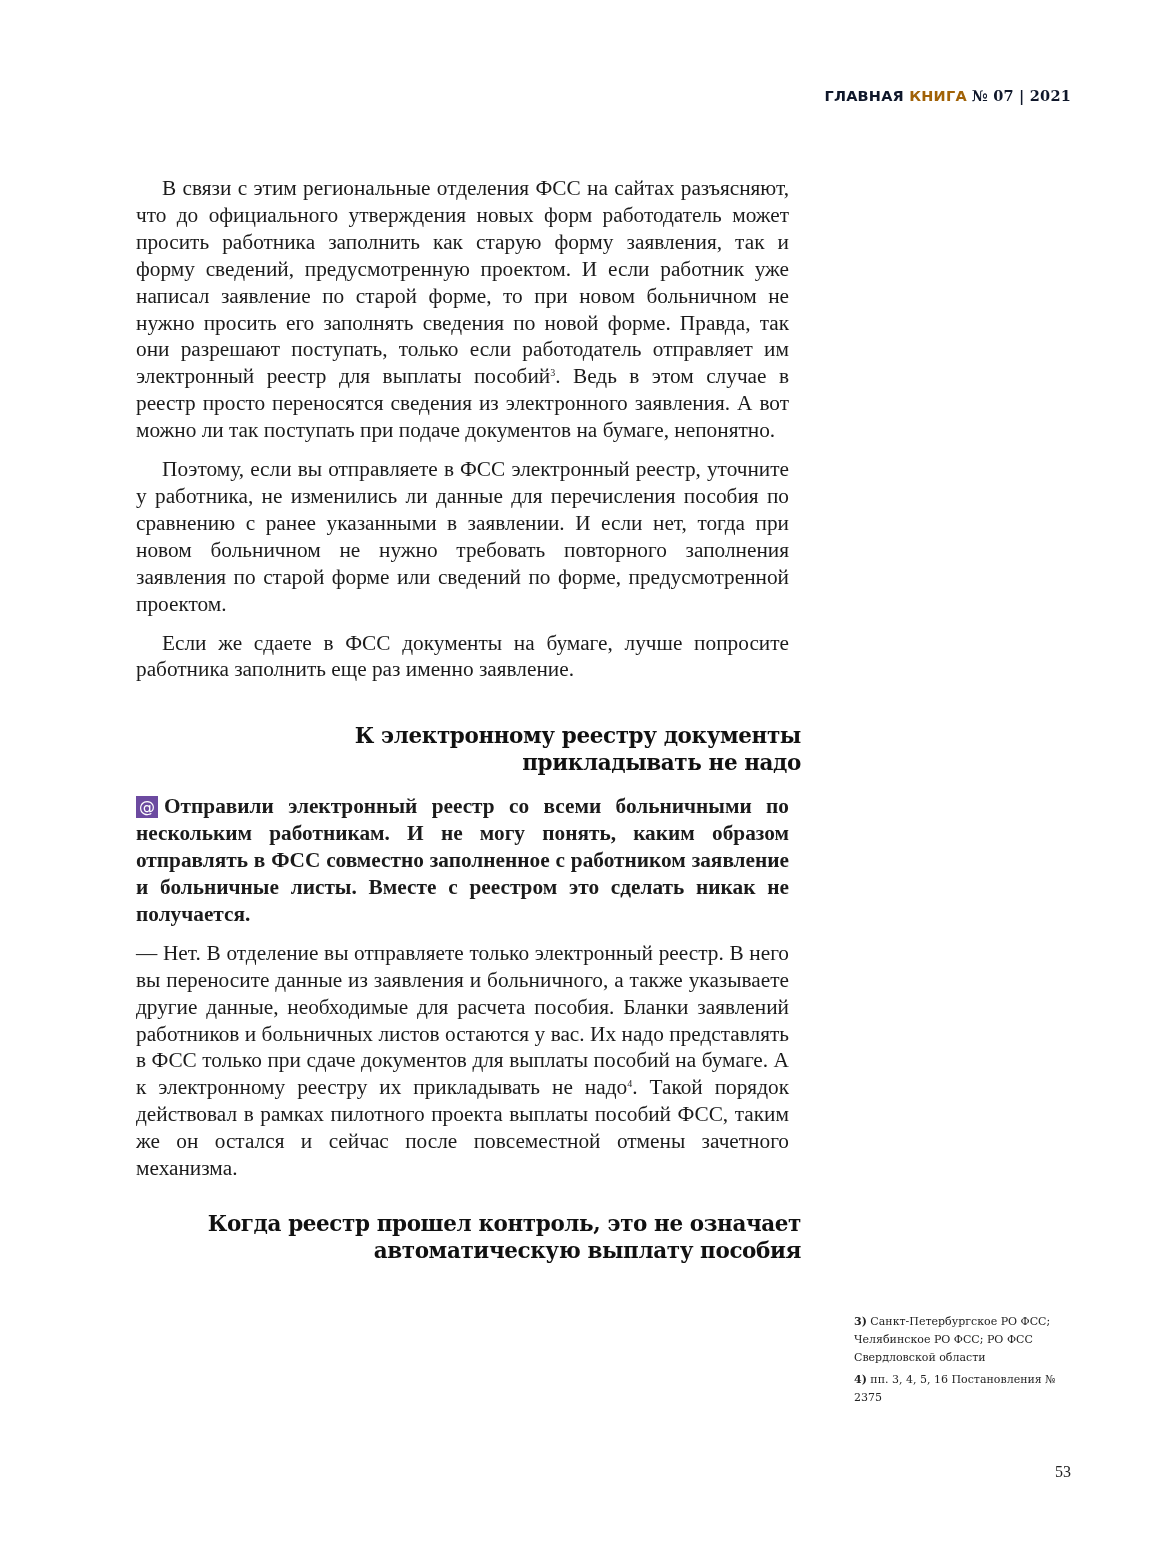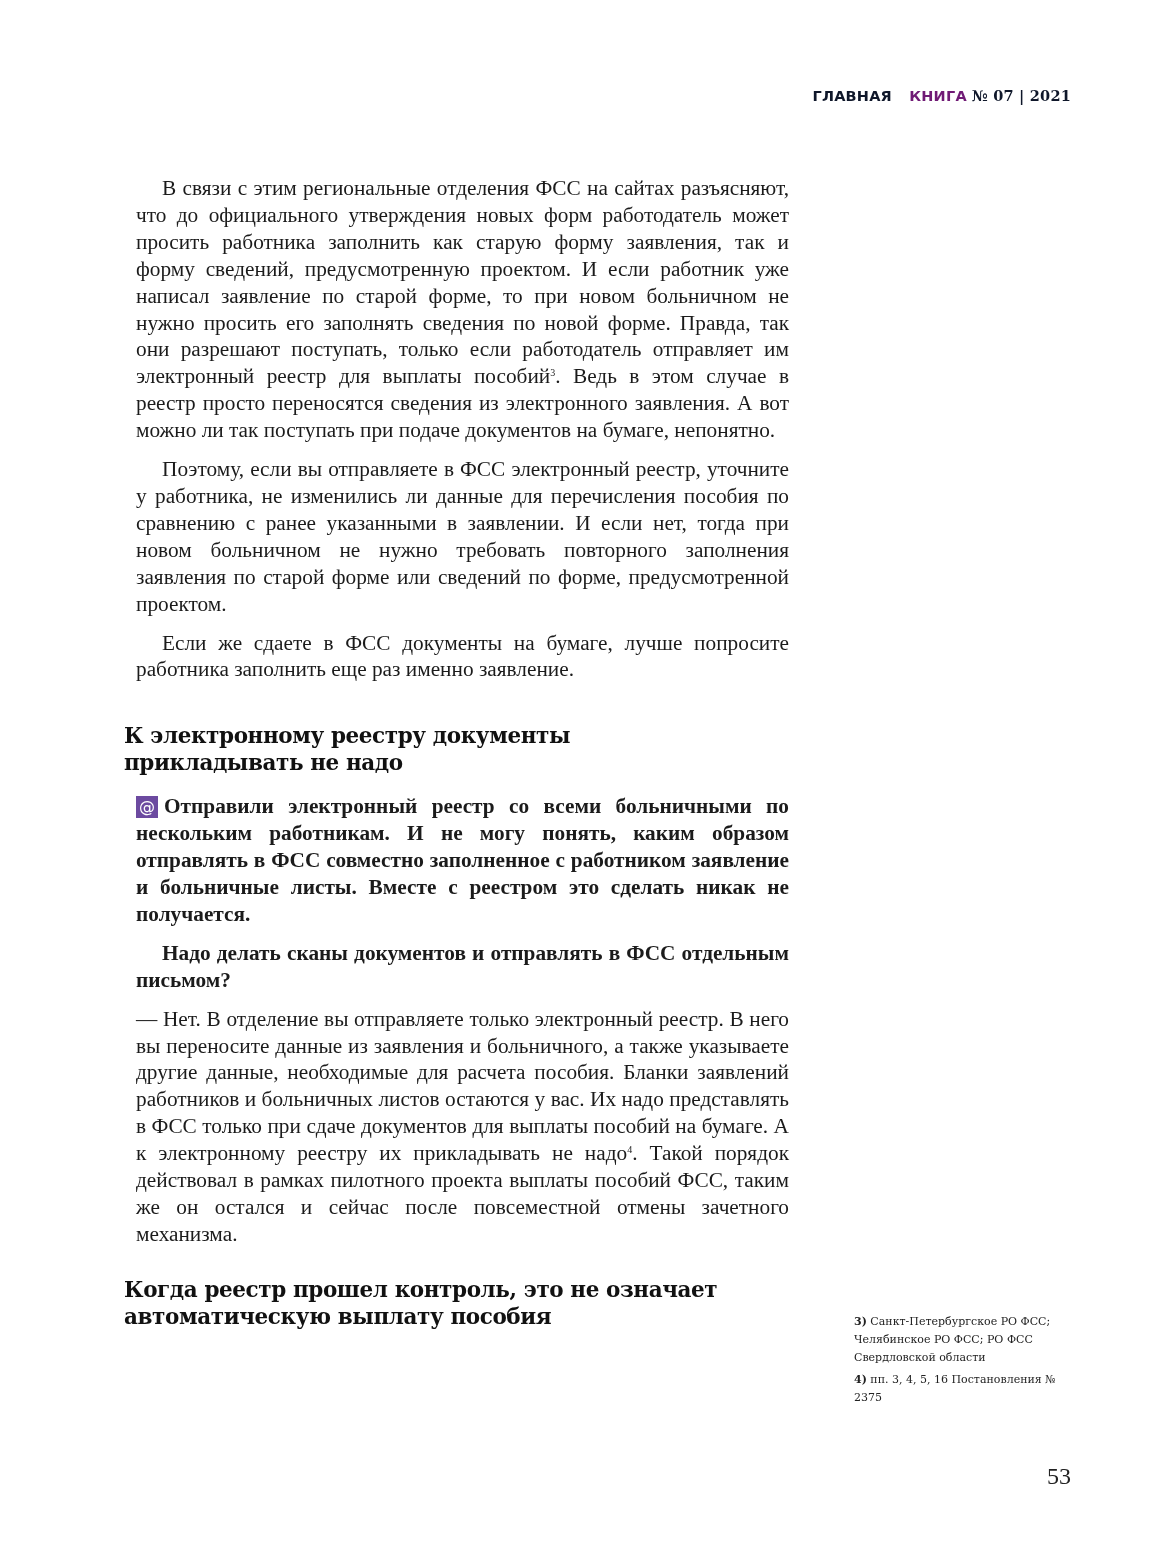--- a/index.html
+++ b/index.html
@@ -7,75 +7,74 @@
       width: 1163px; height: 1559px; background: #ffffff; position: relative;
       font-family: "DejaVu Serif", "Liberation Serif", serif; color: #1b1b1b;
       overflow: hidden;
     }
     .header {
       position: absolute; top: 87px; right: 92px;
       font-family: "DejaVu Sans", "Liberation Sans", sans-serif;
       font-weight: bold; font-size: 14.5px; letter-spacing: 0.2px; white-space: nowrap;
     }
     .header .brand-a { color: #0f172a; }
-    .header .brand-b { color: #701a75; margin-left: 12px; }
+    .header .brand-b { color: #a16207; }
     .header .issue { font-family: "DejaVu Serif", "Liberation Serif", serif; font-weight: bold; color: #0f172a; }
 
     .main {
       position: absolute; left: 124px; top: 163px; width: 677px;
       font-family: "Liberation Serif", "DejaVu Serif", serif;
       font-size: 21.3px; line-height: 26.9px; text-align: justify;
     }
     .main p { margin: 12px; }
     .indent { text-indent: 26px; }
     h2 {
       font-family: "DejaVu Serif", "Liberation Serif", serif; font-weight: bold;
-      font-size: 21.5px; line-height: 27px; margin: 0; text-align: left; color: #111;
+      font-size: 21.5px; line-height: 27px; margin: 0; text-align: right; color: #111;
       letter-spacing: -0.4px;
     }
     .q { font-weight: bold; }
     .at-icon {
       display: inline-block; width: 22px; height: 22px; background: #6c4aa0; color: #fff;
       font-family: "DejaVu Sans", "Liberation Sans", sans-serif; font-weight: normal;
       font-size: 16px; line-height: 21px; text-align: center; vertical-align: 1px;
       margin-right: 6px; text-indent: 0;
     }
     sup { font-size: 10px; line-height: 0; vertical-align: 7px; }
 
     .sidenotes {
       position: absolute; left: 854px; top: 1313px; width: 230px;
       font-family: "DejaVu Serif", "Liberation Serif", serif;
       font-size: 11px; line-height: 18px; color: #222;
     }
     .sidenotes .num { font-weight: bold; }
     .sidenotes .note { margin-bottom: 4px; }
     .page-number {
       position: absolute; top: 1463px; right: 92px;
-      font-family: "Liberation Serif", "DejaVu Serif", serif; font-size: 24px; color: #222;
+      font-family: "Liberation Serif", "DejaVu Serif", serif; font-size: 16px; color: #222;
     }
   </style>
 </head>
 <body>
 
 <div class="header">
   <span class="brand-a">ГЛАВНАЯ </span><span class="brand-b">КНИГА</span><span class="issue"> № 07 | 2021</span>
 </div>
 
 <div class="main">
   <p class="indent"><span>В связи с этим региональные отделения ФСС на сайтах разъясняют, что до официального утверждения новых форм работодатель может просить работника заполнить как старую форму заявления, так и форму сведений, предусмотренную проектом. И если работник уже написал заявление по старой форме, то при новом больничном не нужно просить его заполнять сведения по новой форме. Правда, так они разрешают поступать, только если работодатель отправляет им электронный реестр для выплаты пособий</span><sup>3</sup><span>. Ведь в этом случае в реестр просто переносятся сведения из электронного заявления. А вот можно ли так поступать при подаче документов на бумаге, непонятно.</span></p>
   <p class="indent">Поэтому, если вы отправляете в ФСС электронный реестр, уточните у работника, не изменились ли данные для перечисления пособия по сравнению с ранее указанными в заявлении. И если нет, тогда при новом больничном не нужно требовать повторного заполнения заявления по старой форме или сведений по форме, предусмотренной проектом.</p>
   <p class="indent">Если же сдаете в ФСС документы на бумаге, лучше попросите работника заполнить еще раз именно заявление.</p>
 
   <h2 style="margin-top:39px;">
     <span>К электронному реестру документы</span><br>
     <span>прикладывать не надо</span>
   </h2>
 
   <p class="q" style="margin-top:17px;"><span class="at-icon">@</span><span>Отправили электронный реестр со всеми больничными по нескольким работникам. И не могу понять, каким образом отправлять в ФСС совместно заполненное с работником заявление и больничные листы. Вместе с реестром это сделать никак не получается.</span></p>
-  <p class="q indent">Надо делать сканы документов и отправлять в ФСС отдельным письмом?</p>
   <p><span>—  Нет. В отделение вы отправляете только электронный реестр. В него вы переносите данные из заявления и больничного, а также указываете другие данные, необходимые для расчета пособия. Бланки заявлений работников и больничных листов остаются у вас. Их надо представлять в ФСС только при сдаче документов для выплаты пособий на бумаге. А к электронному реестру их прикладывать не надо</span><sup>4</sup><span>. Такой порядок действовал в рамках пилотного проекта выплаты пособий ФСС, таким же он остался и сейчас после повсеместной отмены зачетного механизма.</span></p>
 
   <h2 style="margin-top:28px;">
     <span>Когда реестр прошел контроль, это не означает</span><br>
     <span>автоматическую выплату пособия</span>
   </h2>
 
 </div>
 
 <div class="sidenotes">

